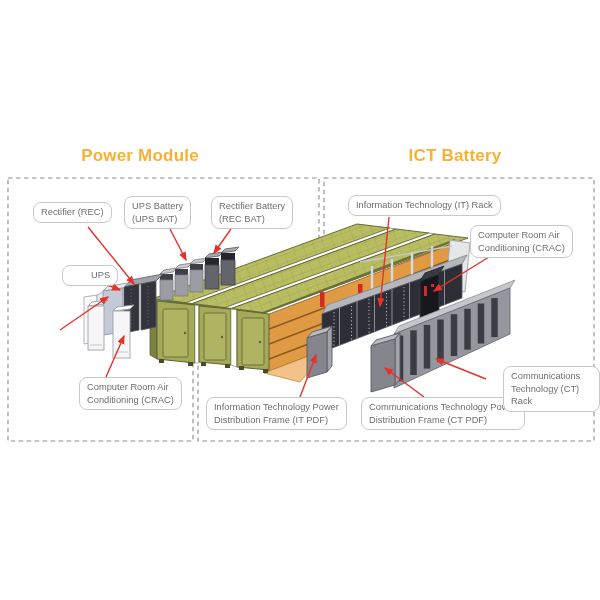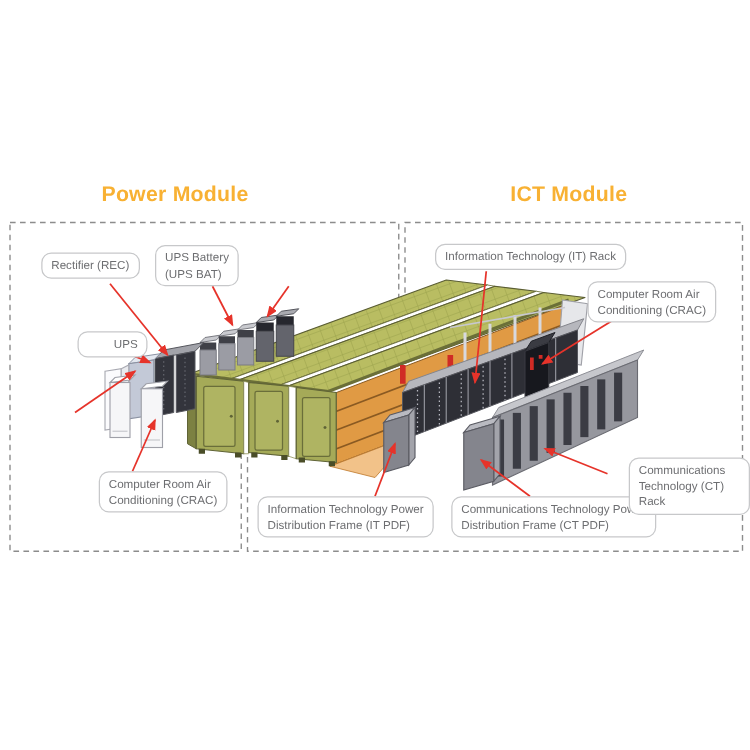--- a/index.html
+++ b/index.html
@@ -203,25 +203,27 @@
       <line x1="106" y1="377" x2="124" y2="336" marker-end="url(#arr)"></line>
       <line x1="300" y1="397" x2="316" y2="355" marker-end="url(#arr)"></line>
       <line x1="424" y1="397" x2="385" y2="368" marker-end="url(#arr)"></line>
       <line x1="389" y1="217" x2="380" y2="306" marker-end="url(#arr)"></line>
       <line x1="489" y1="257" x2="434" y2="291" marker-end="url(#arr)"></line>
       <line x1="486" y1="379" x2="436" y2="359" marker-end="url(#arr)"></line>
     </g>
   </svg>
 
   <div class="title" style="left:60px;top:146px;width:160px;">Power Module</div>
-  <div class="title" style="left:380px;top:146px;width:150px;">ICT Module</div>
+  <div class="title" style="left:380px;top:146px;width:150px;">ICT Battery</div>
 
   <div class="callout center" style="left:33px;top:202px;">Rectifier (REC)</div>
   <div class="callout" style="left:124px;top:196px;">UPS Battery
 (UPS BAT)</div>
+  <div class="callout" style="left:211px;top:196px;">Rectifier Battery
+(REC BAT)</div>
   <div class="callout center" style="left:62px;top:265px;padding-left:28px;">UPS</div>
   <div class="callout" style="left:79px;top:377px;">Computer Room Air
 Conditioning (CRAC)</div>
   <div class="callout" style="left:206px;top:397px;">Information Technology Power
 Distribution Frame (IT PDF)</div>
   <div class="callout" style="left:361px;top:397px;">Communications Technology Power
 Distribution Frame (CT PDF)</div>
   <div class="callout" style="left:348px;top:195px;">Information Technology (IT) Rack</div>
   <div class="callout" style="left:470px;top:225px;">Computer Room Air
 Conditioning (CRAC)</div>

